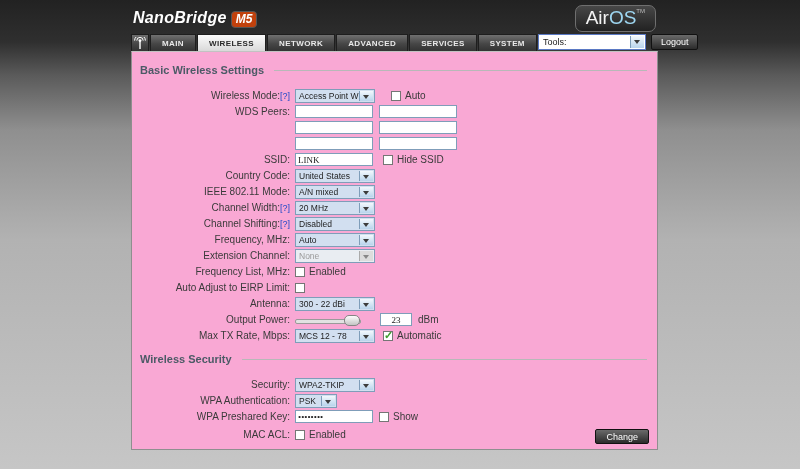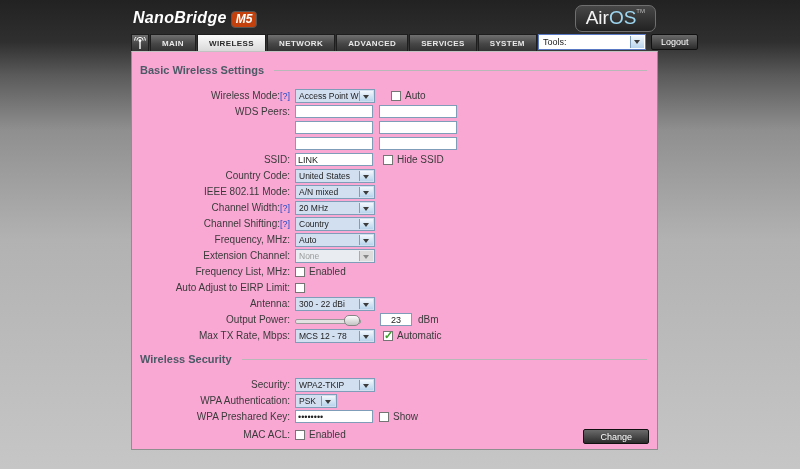--- a/index.html
+++ b/index.html
@@ -52,38 +52,38 @@
          display:flex; align-items:center; padding:0 16px 0 3px; overflow:hidden; white-space:nowrap; cursor:pointer; }
   .sel.small { width:42px; }
   .sel.disabled { background:#e9edf2; color:#9a9a9a; }
   .arr { position:absolute; right:1px; top:1px; bottom:1px; width:13px;
          background:linear-gradient(180deg,#f2f8fd,#b9d4ec); border-left:1px solid #7f9db9; }
   .arr::after { content:""; position:absolute; left:3px; top:4px; border:3px solid transparent; border-top:4px solid #3c3c3c; }
   .sel.disabled .arr { background:#dcdcdc; border-left-color:#aaa; }
   .sel.disabled .arr::after { border-top-color:#888; }
 
   .inp { width:78px; height:13px; box-sizing:border-box; border:1px solid #7f9db9; background:#fff;
-         font-size:9px; padding:0 2px; color:#222; font-family:Liberation Sans, sans-serif; }
+         font-size:9px; padding:0 2px; color:#222; font-family:Liberation Serif, serif; }
   .inp.num { width:32px; }
 
   .cb { width:10px; height:10px; box-sizing:border-box; background:#fff; border:1px solid #757575;
         display:inline-block; position:relative; flex:none; cursor:pointer; }
   .cb.checked::after { content:"\2713"; position:absolute; left:0px; top:-3px; color:#3f9c2f; font-size:11px; font-weight:bold; }
   .cblbl { margin-left:4px; white-space:nowrap; }
 
   .slider { position:relative; width:66px; height:14px; flex:none; }
   .slider .track { position:absolute; left:0; right:0; top:6px; height:3px; background:#e2e2e2; border:1px solid #9a9a9a; border-radius:2px; }
   .slider .thumb { position:absolute; right:1px; top:2px; width:14px; height:9px;
                    background:linear-gradient(180deg,#fdfdfd,#c4c4c4); border:1px solid #858585; border-radius:5px; cursor:pointer; }
 
   .ml6 { margin-left:6px; } .ml8 { margin-left:8px; } .ml10 { margin-left:10px; }
   .ml16 { margin-left:16px; } .ml24 { margin-left:19px;text-align:center; }
   .wdsgap { margin-left:6px; }
 
-  .changebtn { position:absolute; right:8px; bottom:5px; height:15px; padding:0 16px;
+  .changebtn { position:absolute; right:8px; bottom:5px; height:15px; padding:0 10px;
                background:linear-gradient(180deg,#6a6a6a,#2b2b2b); border:1px solid #111; border-radius:2px;
                color:#fff; font-size:9px; display:flex; align-items:center; cursor:pointer; }
 </style>
 </head>
 <body>
 
 <div class="app">
 
   <div class="topbar">
     <div class="brandwrap">
@@ -179,21 +179,21 @@
       <div class="lbl"><span>Channel Width:</span><a class="help">[?]</a></div>
       <div class="sel">
           <span>20 MHz</span>
           <span class="arr"></span>
         </div>
     </div>
 
     <div class="row">
       <div class="lbl"><span>Channel Shifting:</span><a class="help">[?]</a></div>
       <div class="sel">
-          <span>Country</span>
+          <span>Disabled</span>
           <span class="arr"></span>
         </div>
     </div>
 
     <div class="row">
       <div class="lbl">Frequency, MHz:</div>
       <div class="sel">
           <span>Auto</span>
           <span class="arr"></span>
         </div>

